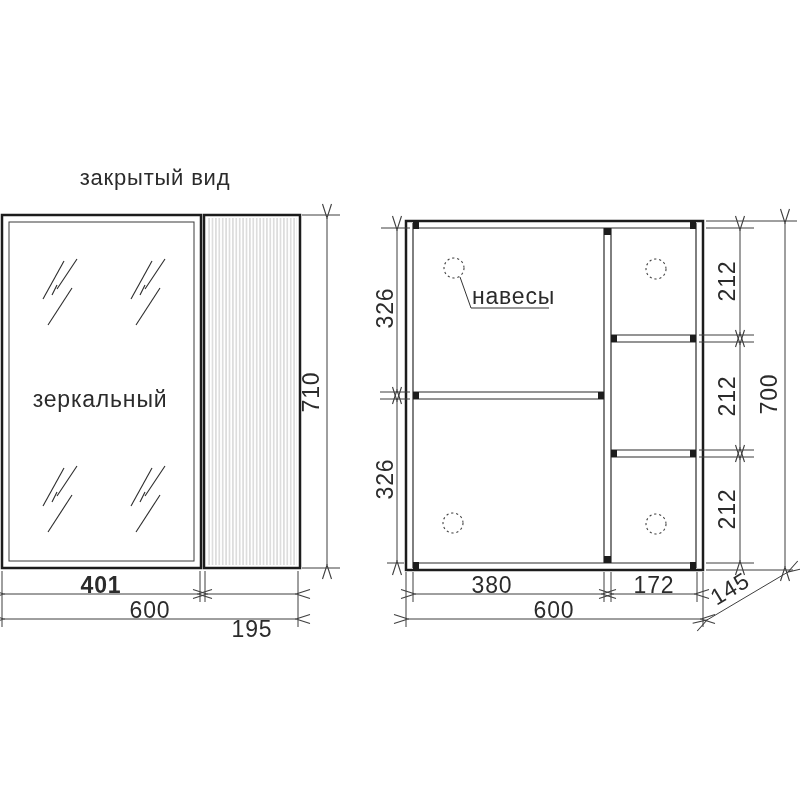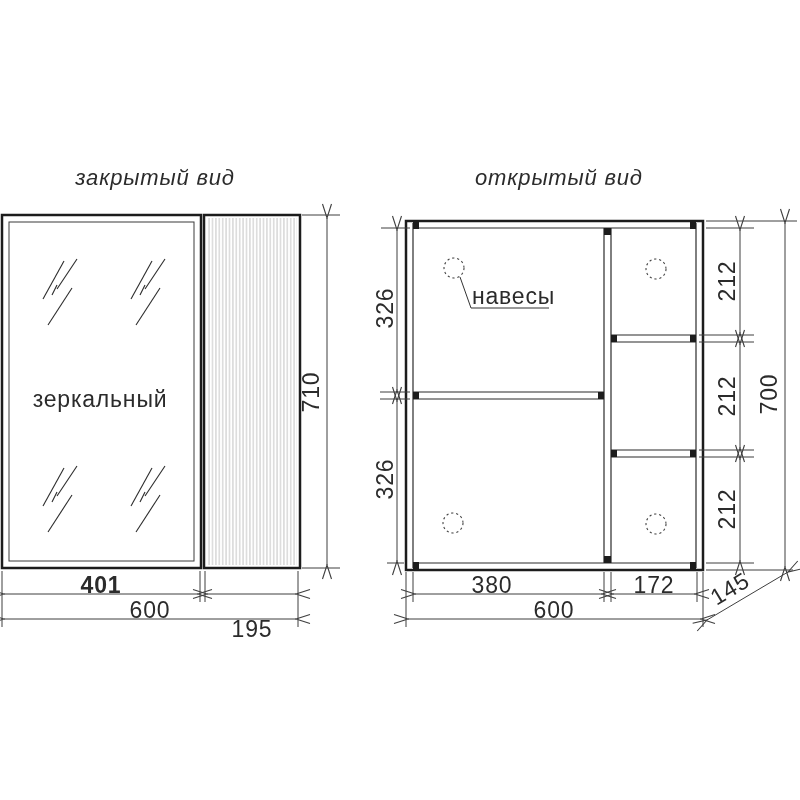--- a/index.html
+++ b/index.html
@@ -11,21 +11,21 @@
     overflow:hidden;
   }
   #linework{position:absolute;left:0;top:0;}
   .lbl{
     position:absolute;
     color:#2b2b2b;
     font-weight:300;
     letter-spacing:0.8px;
     white-space:nowrap;
   }
-  .title{font-size:22px;text-align:center;font-style:italic;}
+  .title{font-size:22px;text-align:center;}
   .num{font-size:23px;text-align:center;}
   .v-num{
     font-size:23px;
     transform:translate(-50%,-50%) rotate(-90deg);
   }
   .d-num{
     font-size:23px;
     transform:translate(-50%,-50%) rotate(-31deg);
   }
   .center-block{text-align:center;font-size:23px;line-height:28px;margin-top:14px;}
@@ -196,21 +196,20 @@
   </div>
 
   <div class="lbl v-num" style="left:311px;top:392px;">710</div>
 
   <div class="lbl num" style="left:61px;top:572px;width:80px;font-weight:bold;">401</div>
 
   <div class="lbl num" style="left:212px;top:572px;width:80px;margin-top:44px;">195</div>
 
   <div class="lbl num" style="left:110px;top:597px;width:80px;">600</div>
 
-  <div class="lbl title" style="left:475px;top:165px;width:160px;">открытый вид</div>
 
   <div class="lbl num" style="left:472px;top:283px;width:76px;">навесы</div>
 
   <div class="lbl v-num" style="left:385px;top:308px;">326</div>
 
   <div class="lbl v-num" style="left:385px;top:479px;">326</div>
 
   <div class="lbl v-num" style="left:727px;top:281px;">212</div>
 
   <div class="lbl v-num" style="left:727px;top:396px;">212</div>

